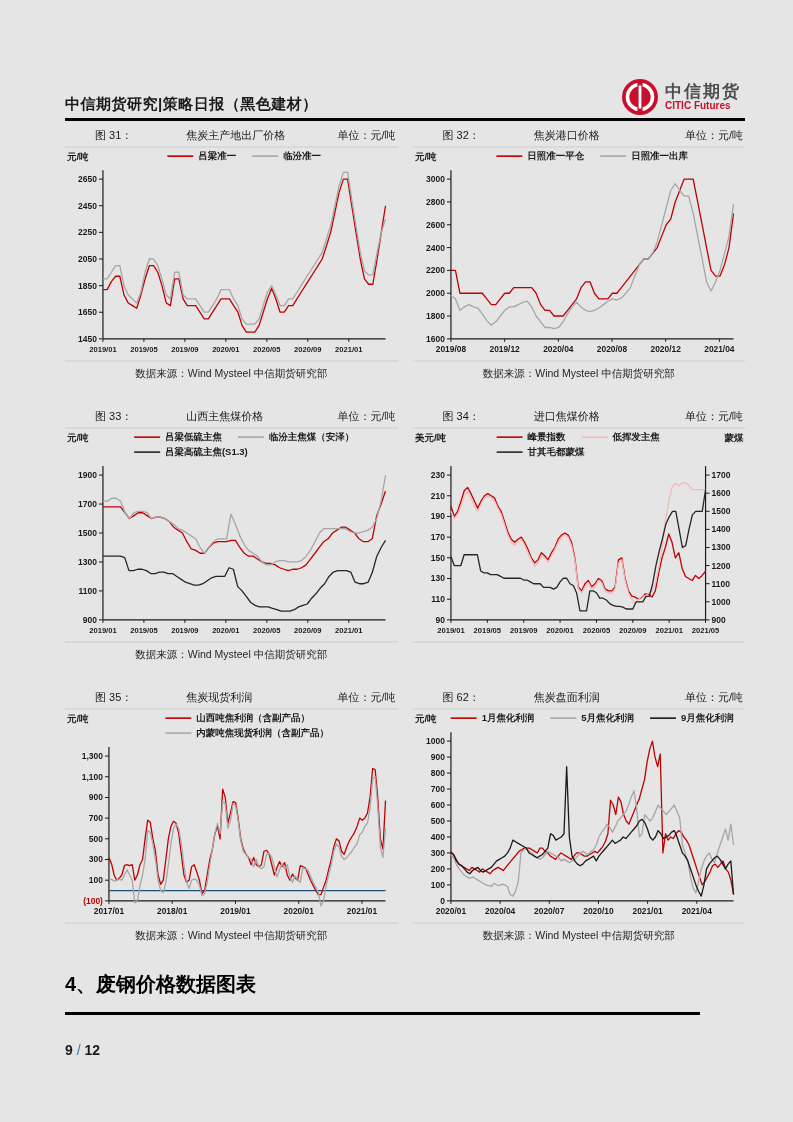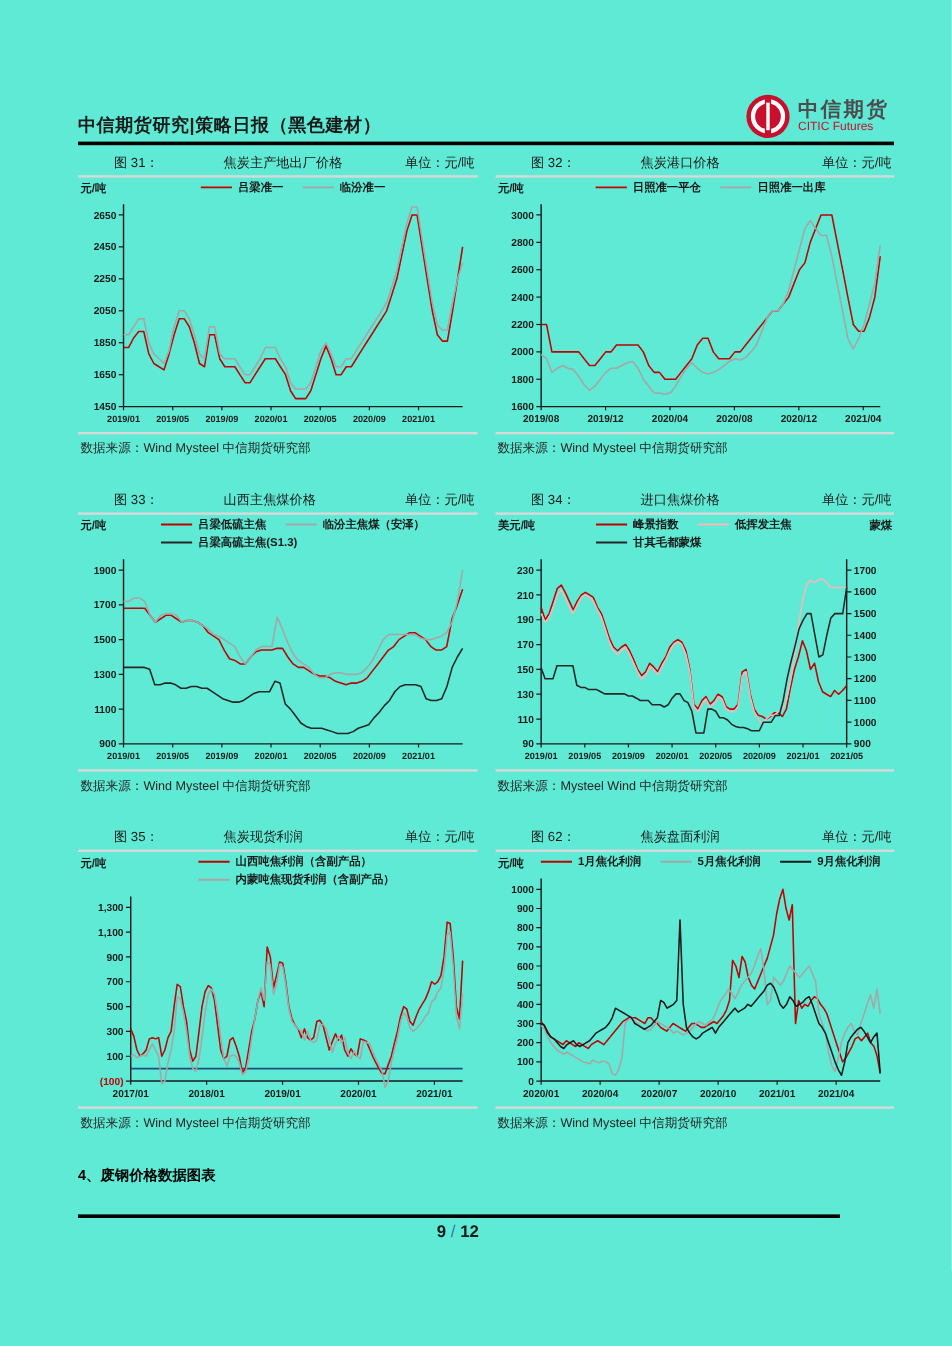--- a/index.html
+++ b/index.html
@@ -1,43 +1,43 @@
 <!DOCTYPE html>
 <html><head>
 <meta charset="utf-8">
 <style>
   * { margin:0; padding:0; box-sizing:border-box; }
   body { background:#ffffff; font-family:"Liberation Sans","DejaVu Sans",sans-serif; color:#1a1a1a; }
-  .page { position:relative; width:793px; height:1122px; background:#5eead4; overflow:hidden; }
+  .page { position:relative; width:793px; height:1122px; background:#e5e5e5; overflow:hidden; }
   .content { position:absolute; left:65px; top:80px; width:680px; }
 
   
   .hdr { position:relative; height:36px; }
   .hdr-title { position:absolute; left:0; bottom:2px; font-size:15px; font-weight:bold; letter-spacing:0.5px; }
   .logo { position:absolute; right:4px; bottom:0px; display:flex; align-items:center; gap:6px; }
   .logo-text .cn { font-size:17px; font-weight:bold; color:#4d4d4f; letter-spacing:2px; line-height:1.05; }
-  .logo-text .en { font-size:10px; font-weight:normal; color:#c8102e; }
+  .logo-text .en { font-size:10px; font-weight:bold; color:#c8102e; }
   .hdr-rule { height:3px; background:#000; margin-top:2px; }
 
   
   .figs { display:grid; grid-template-columns:1fr 1fr; column-gap:15px; row-gap:22px; margin-top:3px; }
   .fig-caption { display:flex; align-items:baseline; font-size:11px; color:#1a1a1a; padding:4px 2px 3px 2px; }
   .fig-label { margin-right:18px;padding-left:28px; }
   .fig-title { flex:1;margin-left:36px; }
   .fig-unit { text-align:right;margin-left:39px; }
   .rule { height:2px; background:#d9d9d9; }
   .chart { width:100%; height:212px; }
-  .fig-source { font-size:10.5px; color:#262626; padding:5px 2px 2px 2px; }
-
-  .section-title { margin-top:26px; font-size:12px; font-weight:bold; color:#000; }
+  .fig-source { font-size:10.5px; color:#262626; padding:5px 2px 2px 2px;text-align:center; }
+
+  .section-title { margin-top:26px; font-size:20px; font-weight:bold; color:#000; }
 
   
   .footer { position:absolute; left:65px; top:1012px; width:635px; }
   .footer-rule { height:3px; background:#000; }
-  .footer-page { text-align:center; font-size:14px; font-weight:bold; padding-top:3px; padding-right:2px; }
+  .footer-page { text-align:left; font-size:14px; font-weight:bold; padding-top:3px; padding-right:2px;margin-top:24px; }
   .footer-page .slash { color:#2e75b6; font-weight:normal; }
 </style>
 </head>
 <body>
 
 <div class="page">
   <div class="content">
 
     <div class="hdr">
       <div class="hdr-title">中信期货研究|策略日报（黑色建材）</div>
@@ -276,21 +276,20 @@
               <polyline points="38.0,82.3 41.4,89.5 44.7,85.4 48.1,77.1 51.4,66.7 54.8,62.6 58.1,68.8 61.5,77.1 64.8,82.3 68.2,75.0 71.6,68.8 74.9,66.7 78.3,68.8 81.6,71.9 85.0,79.1 88.3,85.4 91.7,95.7 95.0,106.1 98.4,113.3 101.8,116.4 105.1,113.3 108.5,110.2 111.8,116.4 115.2,123.7 118.5,130.9 121.9,137.1 125.2,134.0 128.6,126.8 131.9,128.9 135.3,133.0 138.7,126.8 142.0,120.6 145.4,113.3 148.7,108.1 152.1,106.1 155.4,108.1 158.8,116.4 162.1,130.9 165.5,159.9 168.9,164.1 172.2,157.9 175.6,153.7 178.9,159.9 182.3,157.9 185.6,151.6 189.0,153.7 192.3,162.0 195.7,164.1 199.1,164.1 202.4,159.9 205.8,134.0 209.1,130.9 212.5,151.6 215.8,164.1 219.2,170.3 222.5,174.4 225.9,170.3 229.3,167.2 232.6,167.2 236.0,164.1 239.3,162.0 242.7,154.8 246.0,139.2 249.4,118.5 252.7,92.6 256.1,71.9 259.4,58.4 262.8,54.3 266.2,56.4 269.5,54.3 272.9,53.3 276.2,56.4 279.6,60.5 282.9,60.5 286.3,60.5 289.6,60.5 293.0,60.5" fill="none" stroke="#f4b8b8" stroke-width="1.3" stroke-linejoin="round"></polyline>
               <polyline points="38.0,127.6 41.3,136.6 44.6,136.6 47.9,136.6 51.2,125.8 54.6,125.8 57.9,125.8 61.2,125.8 64.5,125.8 67.8,142.1 71.1,143.9 74.4,143.9 77.7,145.7 81.1,145.7 84.4,145.7 87.7,147.5 91.0,149.3 94.3,149.3 97.6,149.3 100.9,149.3 104.2,149.3 107.5,149.3 110.9,151.1 114.2,151.1 117.5,152.9 120.8,154.8 124.1,154.8 127.4,154.8 130.7,158.4 134.0,158.4 137.4,158.4 140.7,160.2 144.0,158.4 147.3,152.9 150.6,149.3 153.9,149.3 157.2,154.8 160.5,156.6 163.8,163.8 167.2,181.9 170.5,181.9 173.8,181.9 177.1,162.0 180.4,162.0 183.7,163.8 187.0,169.3 190.3,169.3 193.6,171.1 197.0,174.7 200.3,176.5 203.6,177.4 206.9,177.4 210.2,178.3 213.5,180.1 216.8,180.1 220.1,180.1 223.5,172.9 226.8,172.9 230.1,172.9 233.4,167.4 236.7,167.4 240.0,154.8 243.3,136.6 246.6,122.1 249.9,109.4 253.3,94.9 256.6,87.7 259.9,82.3 263.2,82.3 266.5,100.4 269.8,118.5 273.1,116.7 276.4,100.4 279.8,85.9 283.1,82.3 286.4,82.3 289.7,82.3 293.0,60.5" fill="none" stroke="#262626" stroke-width="1.3" stroke-linejoin="round"></polyline>
               <line x1="83.75" y1="8" x2="109.75" y2="8" stroke="#c00000" stroke-width="1.6"></line>
               <text x="114.75" y="11" font-size="9.5" font-weight="bold" fill="#1a1a1a">峰景指数</text>
               <line x1="168.75" y1="8" x2="194.75" y2="8" stroke="#f4b8b8" stroke-width="1.6"></line>
               <text x="199.75" y="11" font-size="9.5" font-weight="bold" fill="#1a1a1a">低挥发主焦</text>
               <line x1="83.75" y1="23" x2="109.75" y2="23" stroke="#262626" stroke-width="1.6"></line>
               <text x="114.75" y="26" font-size="9.5" font-weight="bold" fill="#1a1a1a">甘其毛都蒙煤</text>
             </svg></div>
         <div class="rule"></div>
-        <div class="fig-source">数据来源：Mysteel Wind  中信期货研究部</div>
       </div>
 
       <div class="fig">
         <div class="fig-caption">
           <span class="fig-label">图 35：</span>
           <span class="fig-title">焦炭现货利润</span>
           <span class="fig-unit">单位：元/吨</span>
         </div>
         <div class="rule"></div>
         <div class="chart"><svg viewBox="0 0 333 212" width="100%" height="100%">

